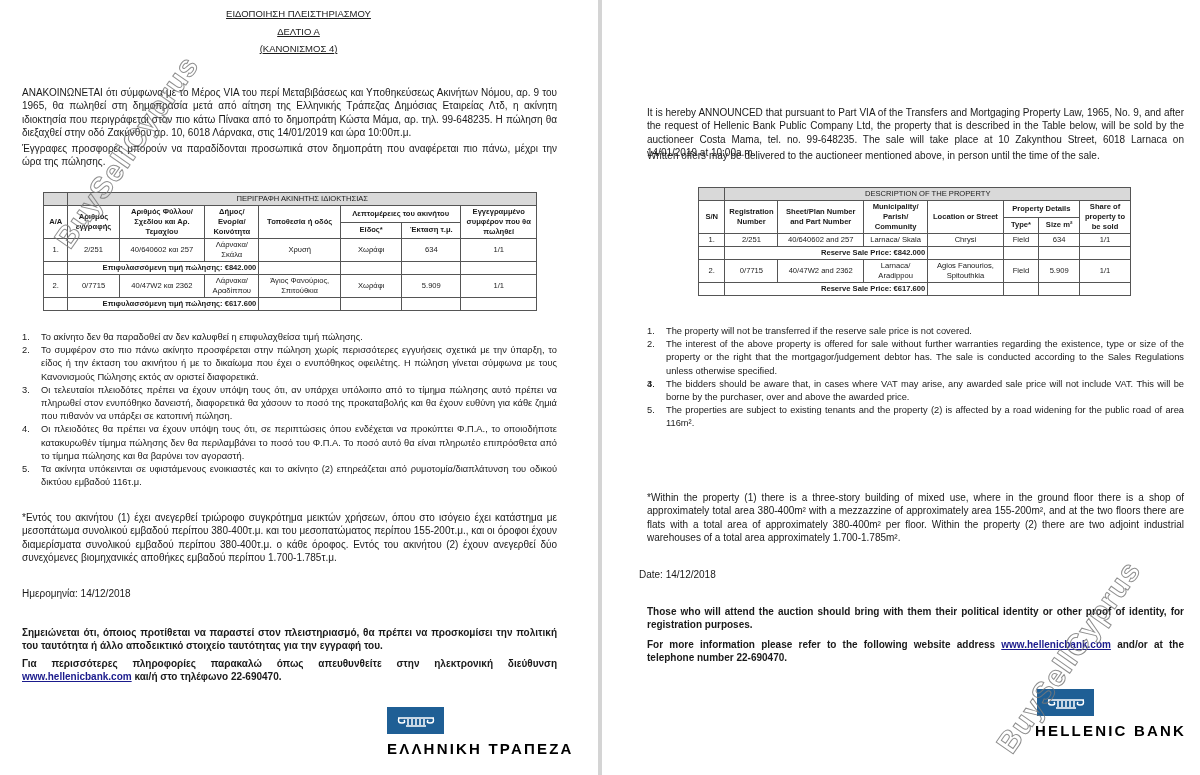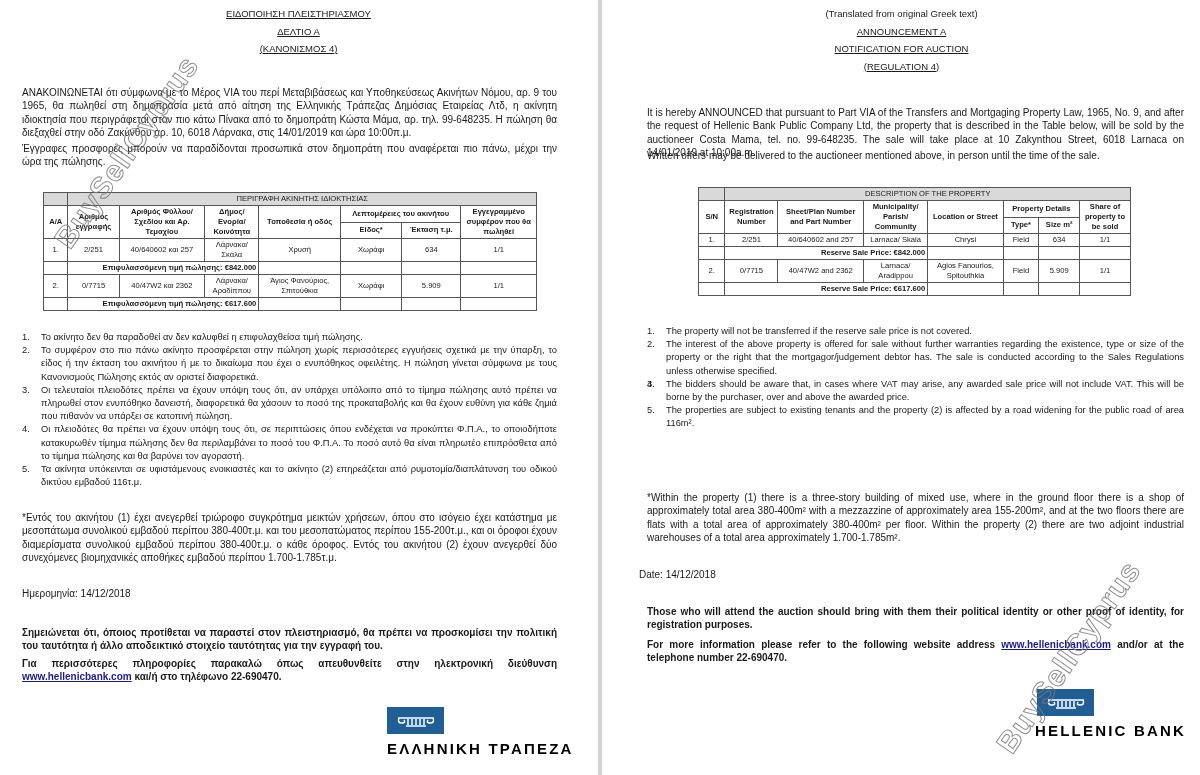--- a/index.html
+++ b/index.html
@@ -125,26 +125,20 @@
         <path d="M2 6 h36 M3 6 q-2 5 3 5 q4 0 2 -3 M37 6 q2 5 -3 5 q-4 0 -2 -3 M12 7 v6 M16 7 v6 M20 7 v6 M24 7 v6 M28 7 v6 M10 14 h20" stroke="#ffffff" stroke-width="1.5" fill="none"></path>
       </svg>
     </div>
     <div class="name">ΕΛΛΗΝΙΚΗ ΤΡΑΠΕΖΑ</div>
   </div>
 </div>
 
 <div class="divider"></div>
 
 <div class="page" id="page-en">
-  <div class="title-block" style="left:0; width:597px; top:5px;">
-    <span class="plain">(Translated from original Greek text)</span>
-    <span class="u">ANNOUNCEMENT A</span>
-    <span class="u">NOTIFICATION FOR AUCTION</span>
-    <span class="u">(REGULATION 4)</span>
-  </div>
 
   <p class="para" style="left:44px; top:106px; width:537px;">It is hereby ANNOUNCED that pursuant to Part VIA of the Transfers and Mortgaging Property Law, 1965, No. 9, and after the request of Hellenic Bank Public Company Ltd, the property that is described in the Table below, will be sold by the auctioneer Costa Mama, tel. no. 99-648235. The sale will take place at 10 Zakynthou Street, 6018 Larnaca on 14/01/2019 at 10:00a.m.</p>
   <p class="para" style="left:44px; top:149px; width:537px;">Written offers may be delivered to the auctioneer mentioned above, in person until the time of the sale.</p>
 
   <table class="prop" style="left:95px; top:187px; width:433px;">
     <tbody>
         <tr class="caption-row">
       <th></th>
       <th colspan="8">DESCRIPTION OF THE PROPERTY</th>
     </tr>

